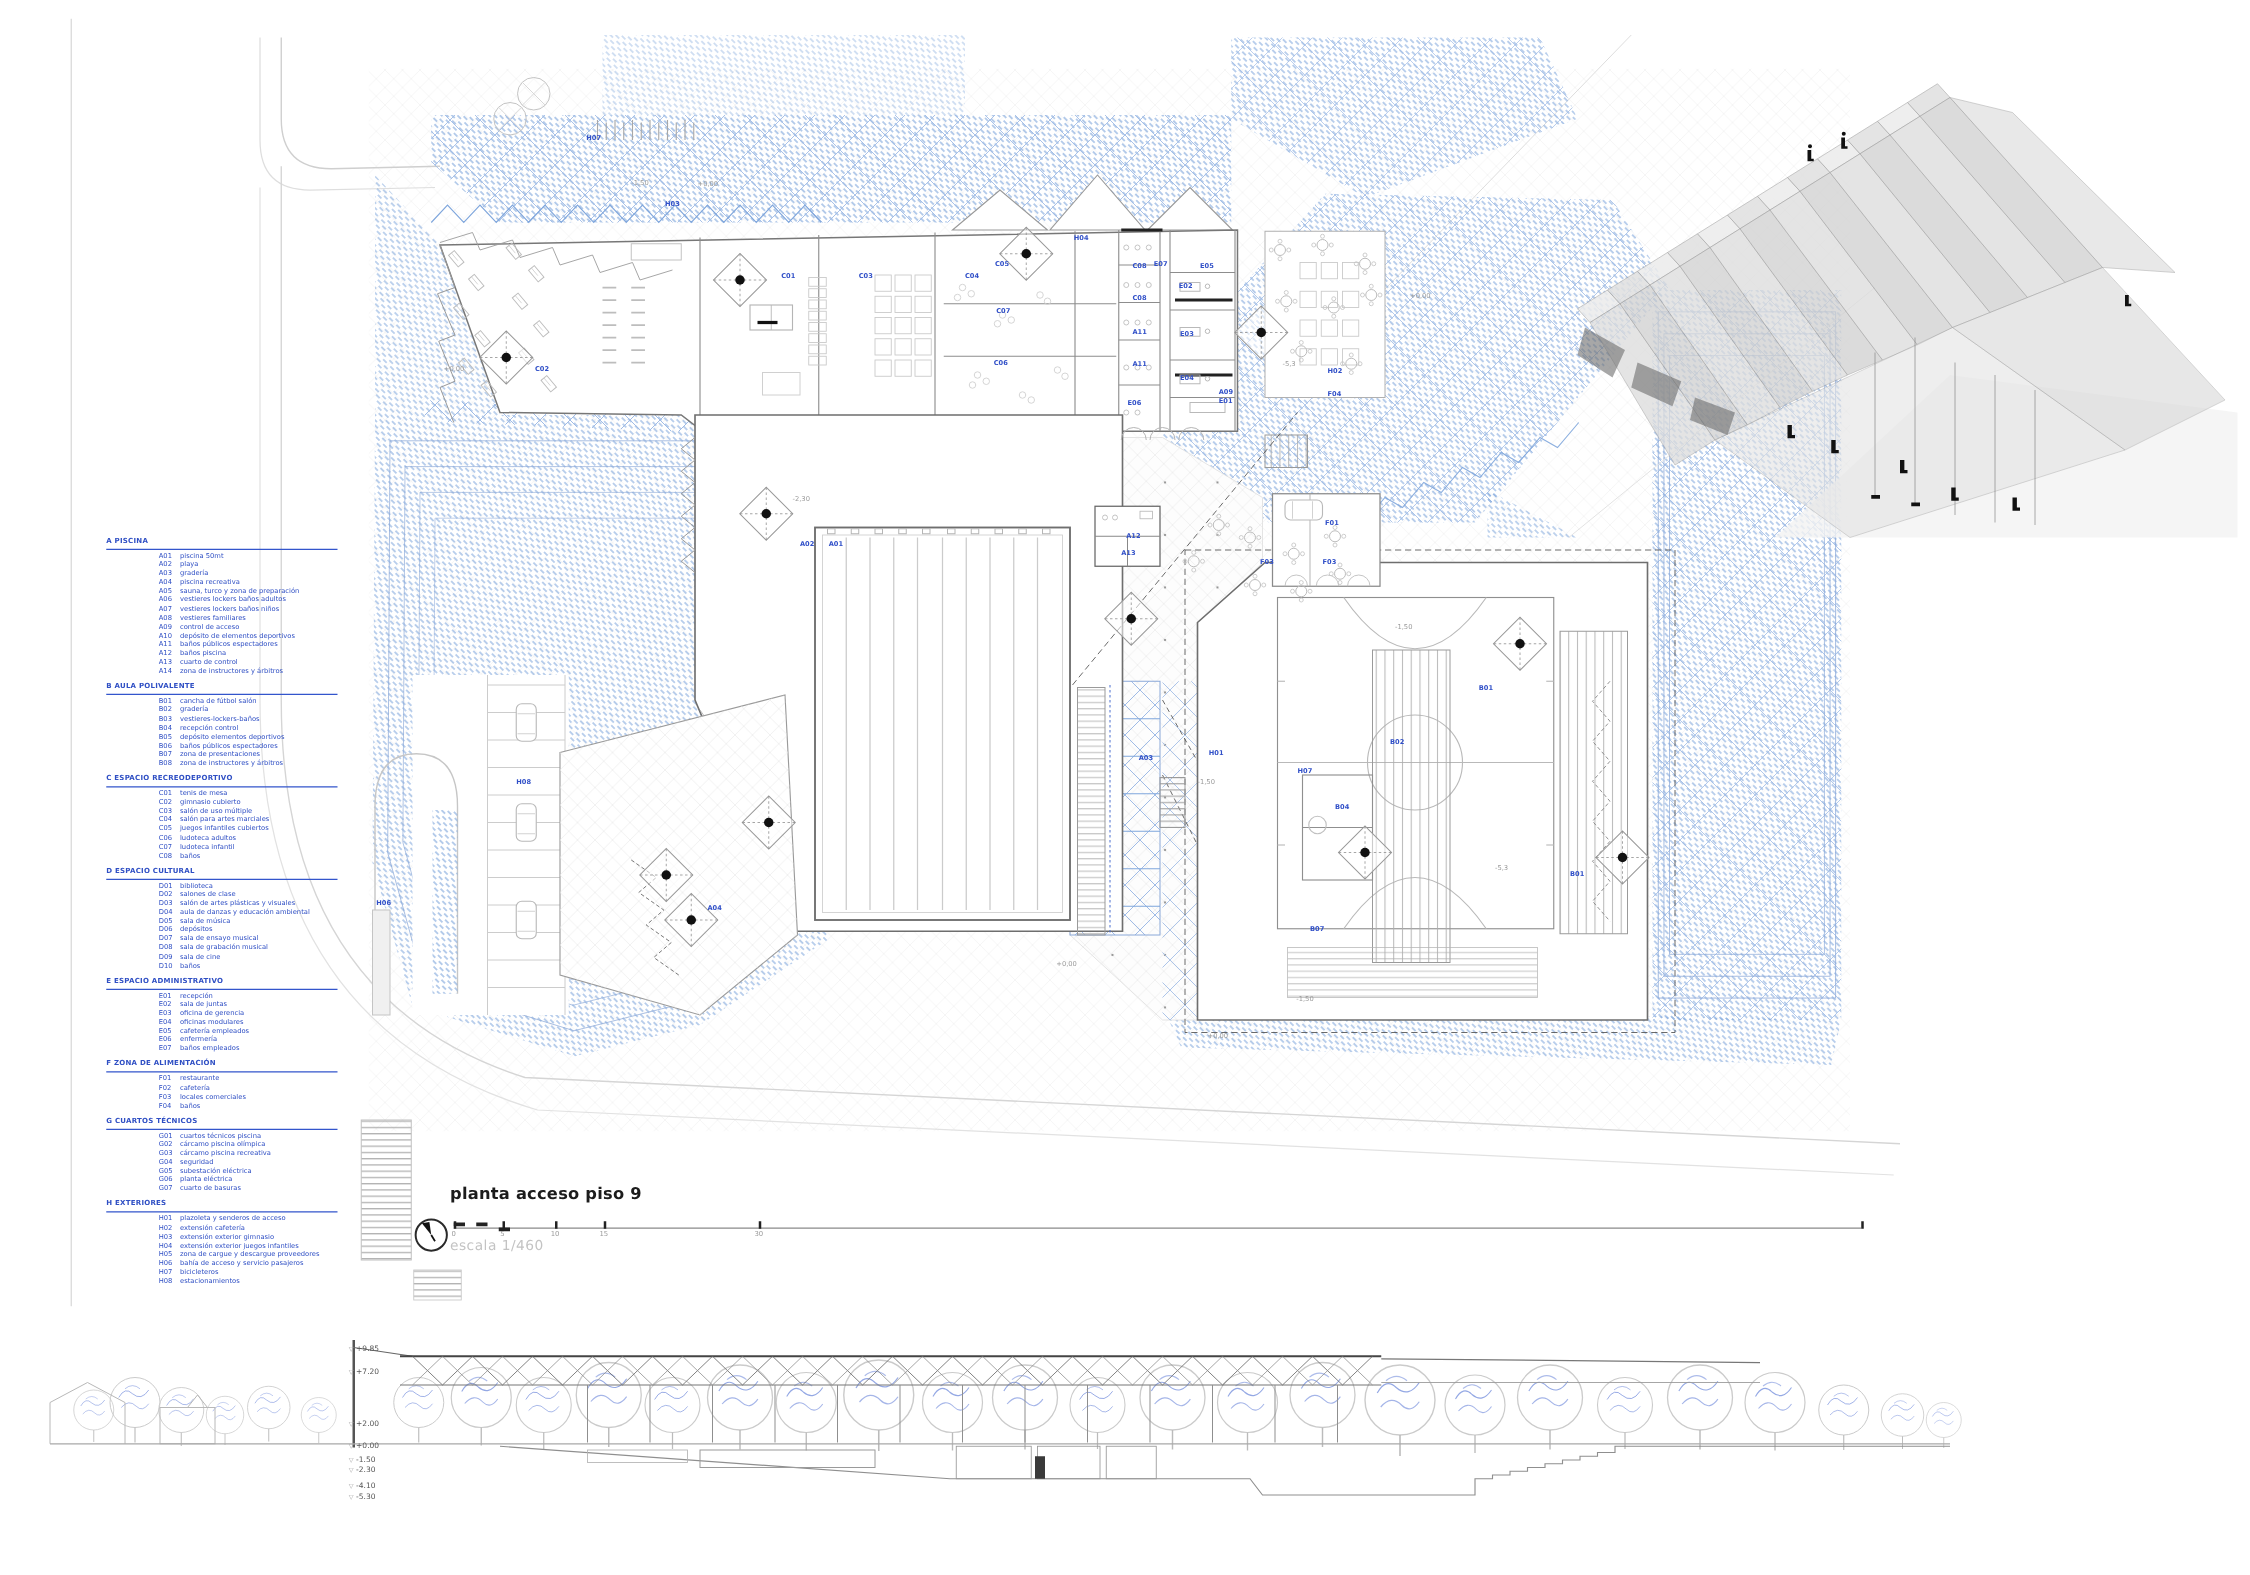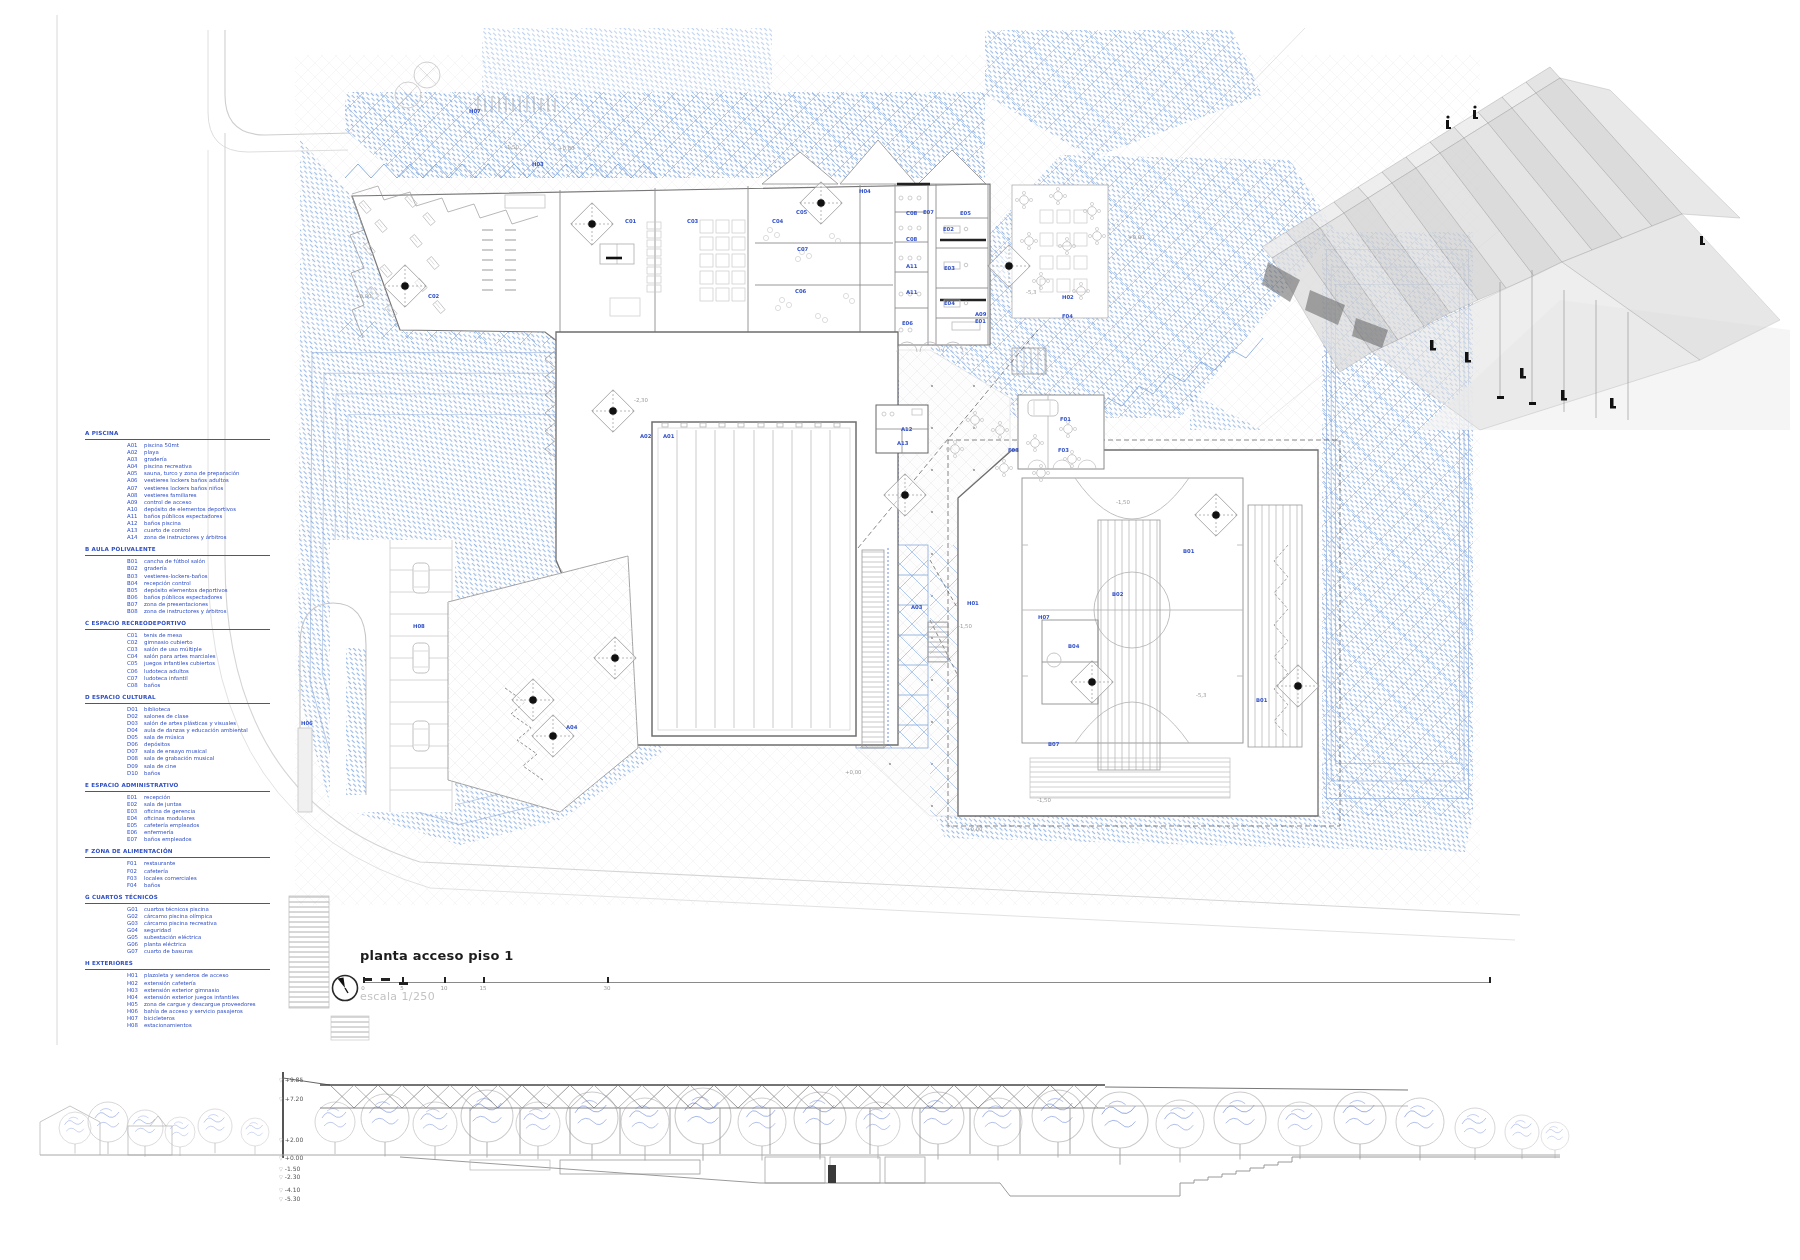--- a/index.html
+++ b/index.html
@@ -910,22 +910,22 @@
           <span class="lg-code">H07</span>
           <span class="lg-lab">bicicleteros</span>
         </div>
         <div class="lg-row">
           <span class="lg-code">H08</span>
           <span class="lg-lab">estacionamientos</span>
         </div>
       </div>
     </div>
 
-<div class="ttl">planta acceso piso 1</div>
-<div class="esc">escala 1/250</div>
+<div class="ttl">planta acceso piso 9</div>
+<div class="esc">escala 1/460</div>
 <div class="north">
   <svg width="28" height="28" viewBox="0 0 28 28">
     <circle cx="14" cy="14" r="12.5" fill="none" stroke="#2a2a2a" stroke-width="1.6"></circle>
     <polygon points="14,14 6.5,4.5 12.5,3.5" fill="#111"></polygon>
     <line x1="14" y1="14" x2="17" y2="19" stroke="#111" stroke-width="1.4"></line>
   </svg>
 </div>
 <div class="sbar">
   <div class="sline"></div>
   <div class="sdash" style="left:363px;width:9px"></div>

